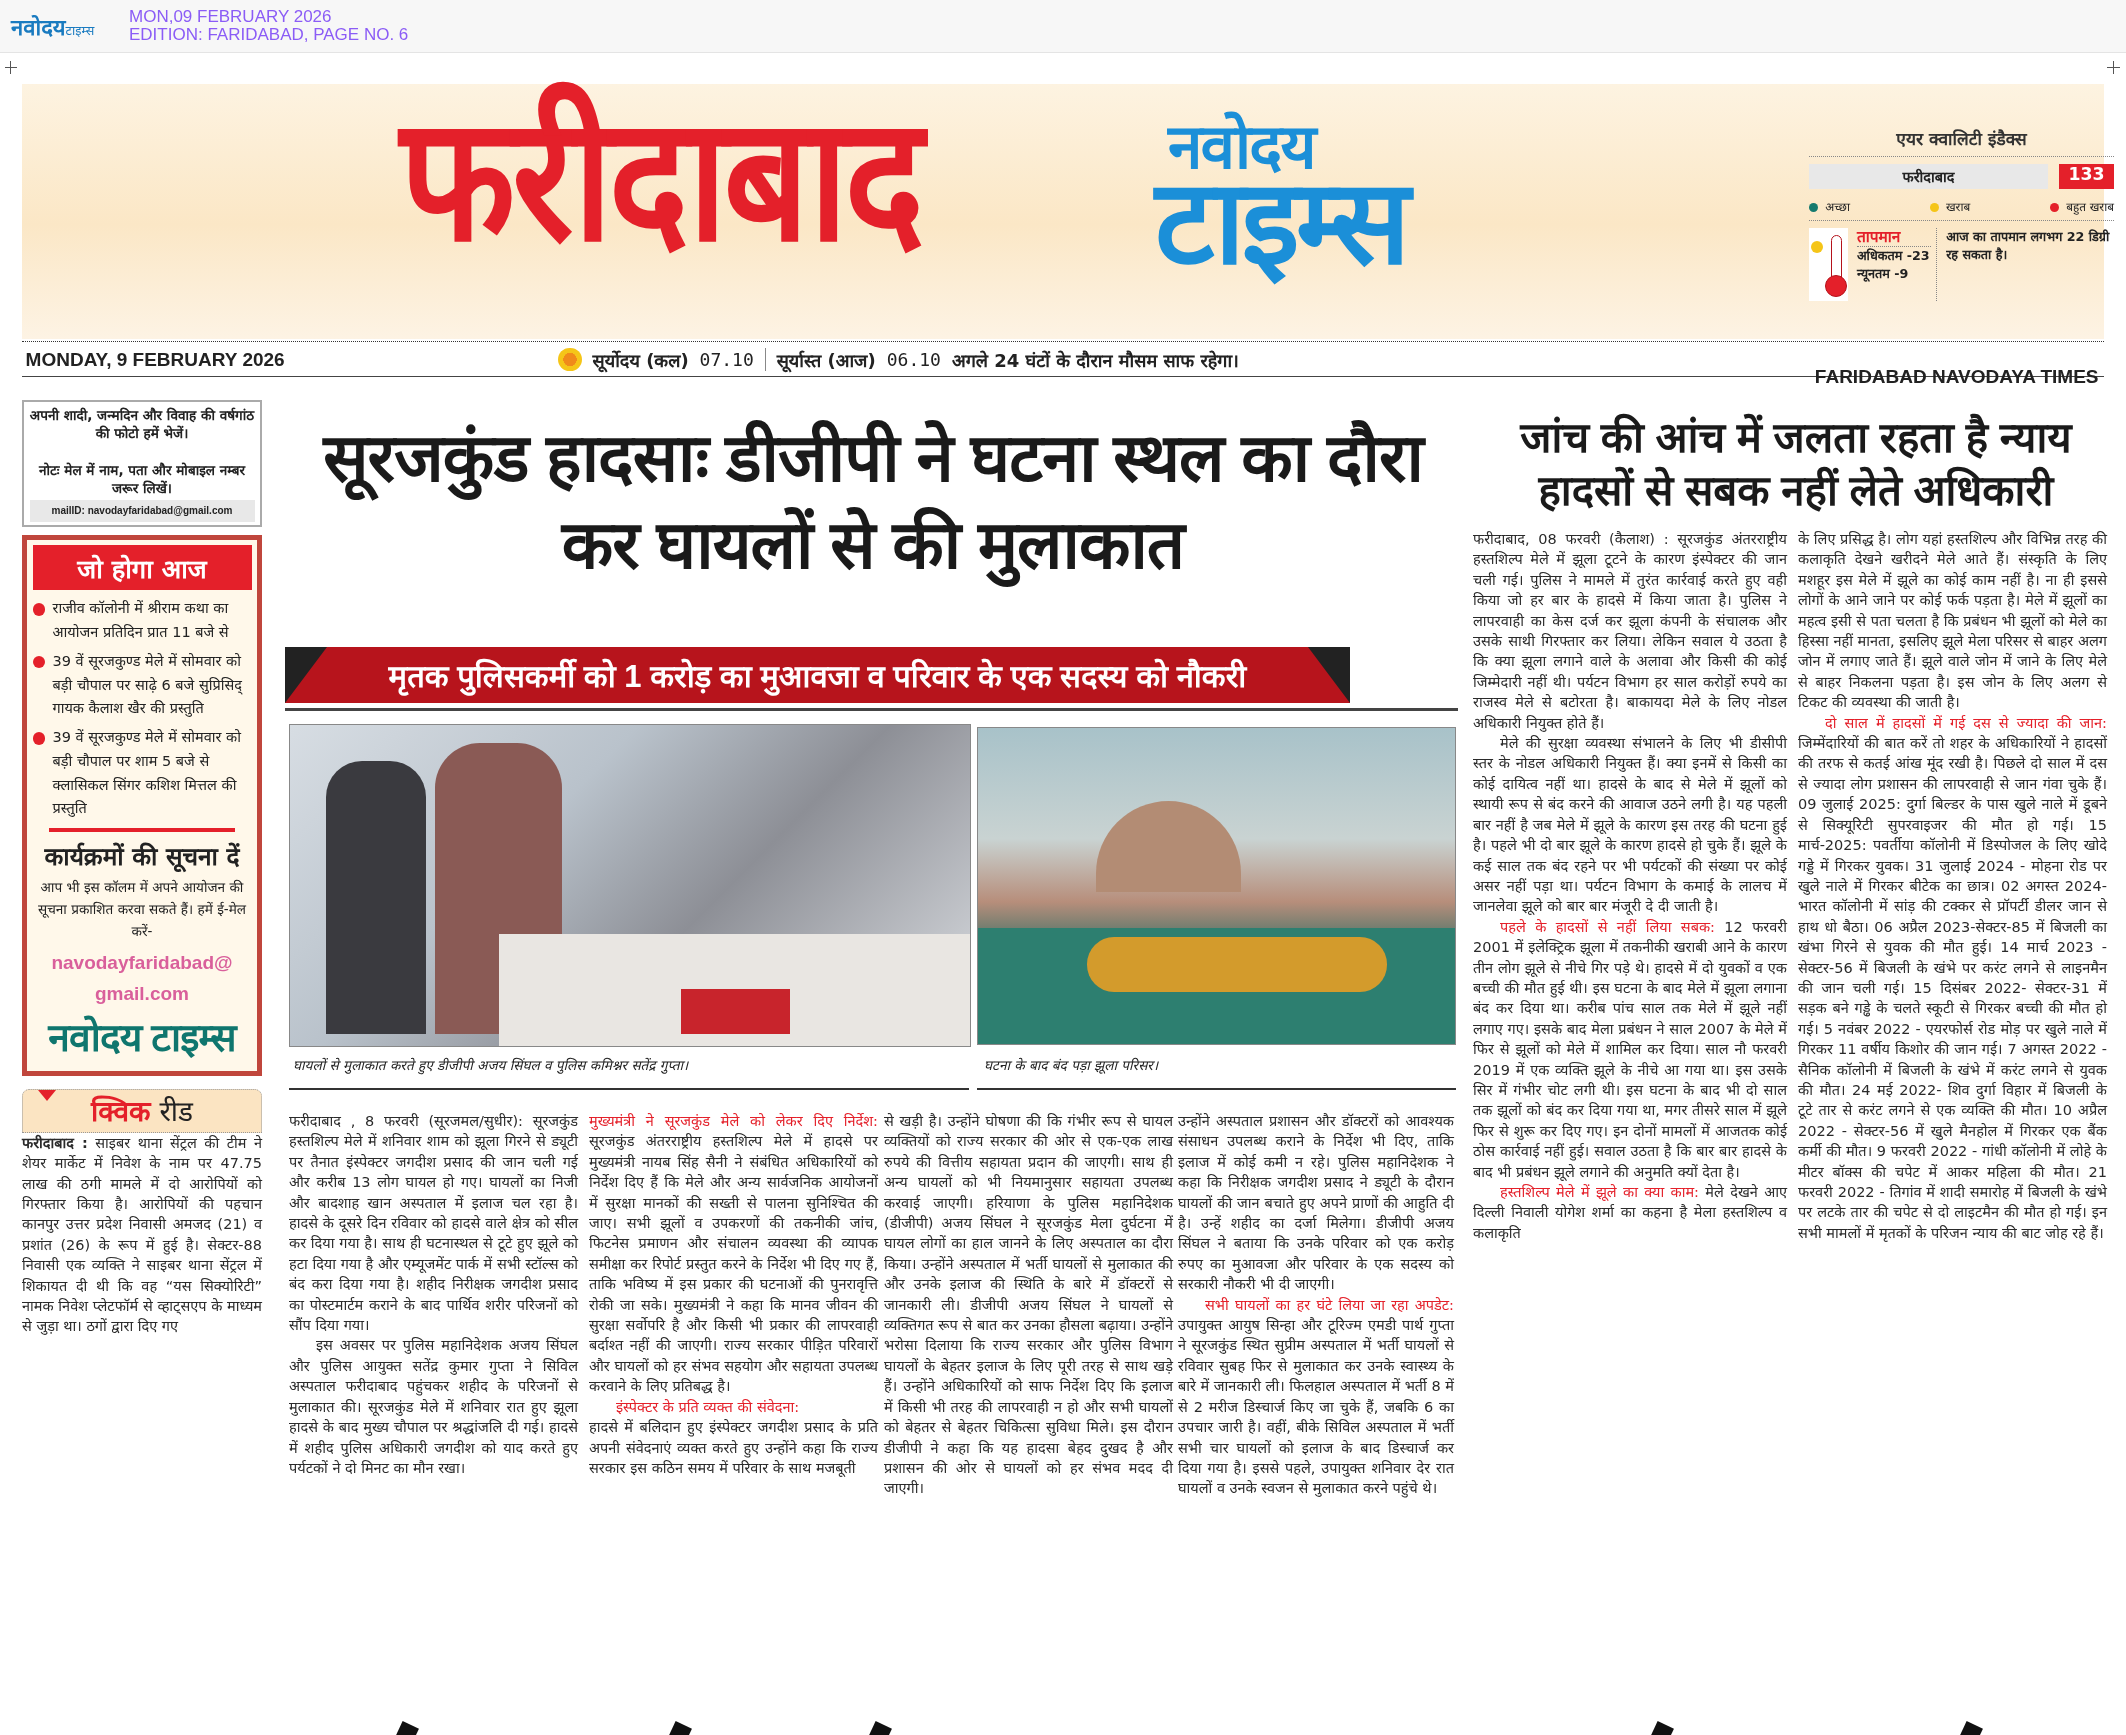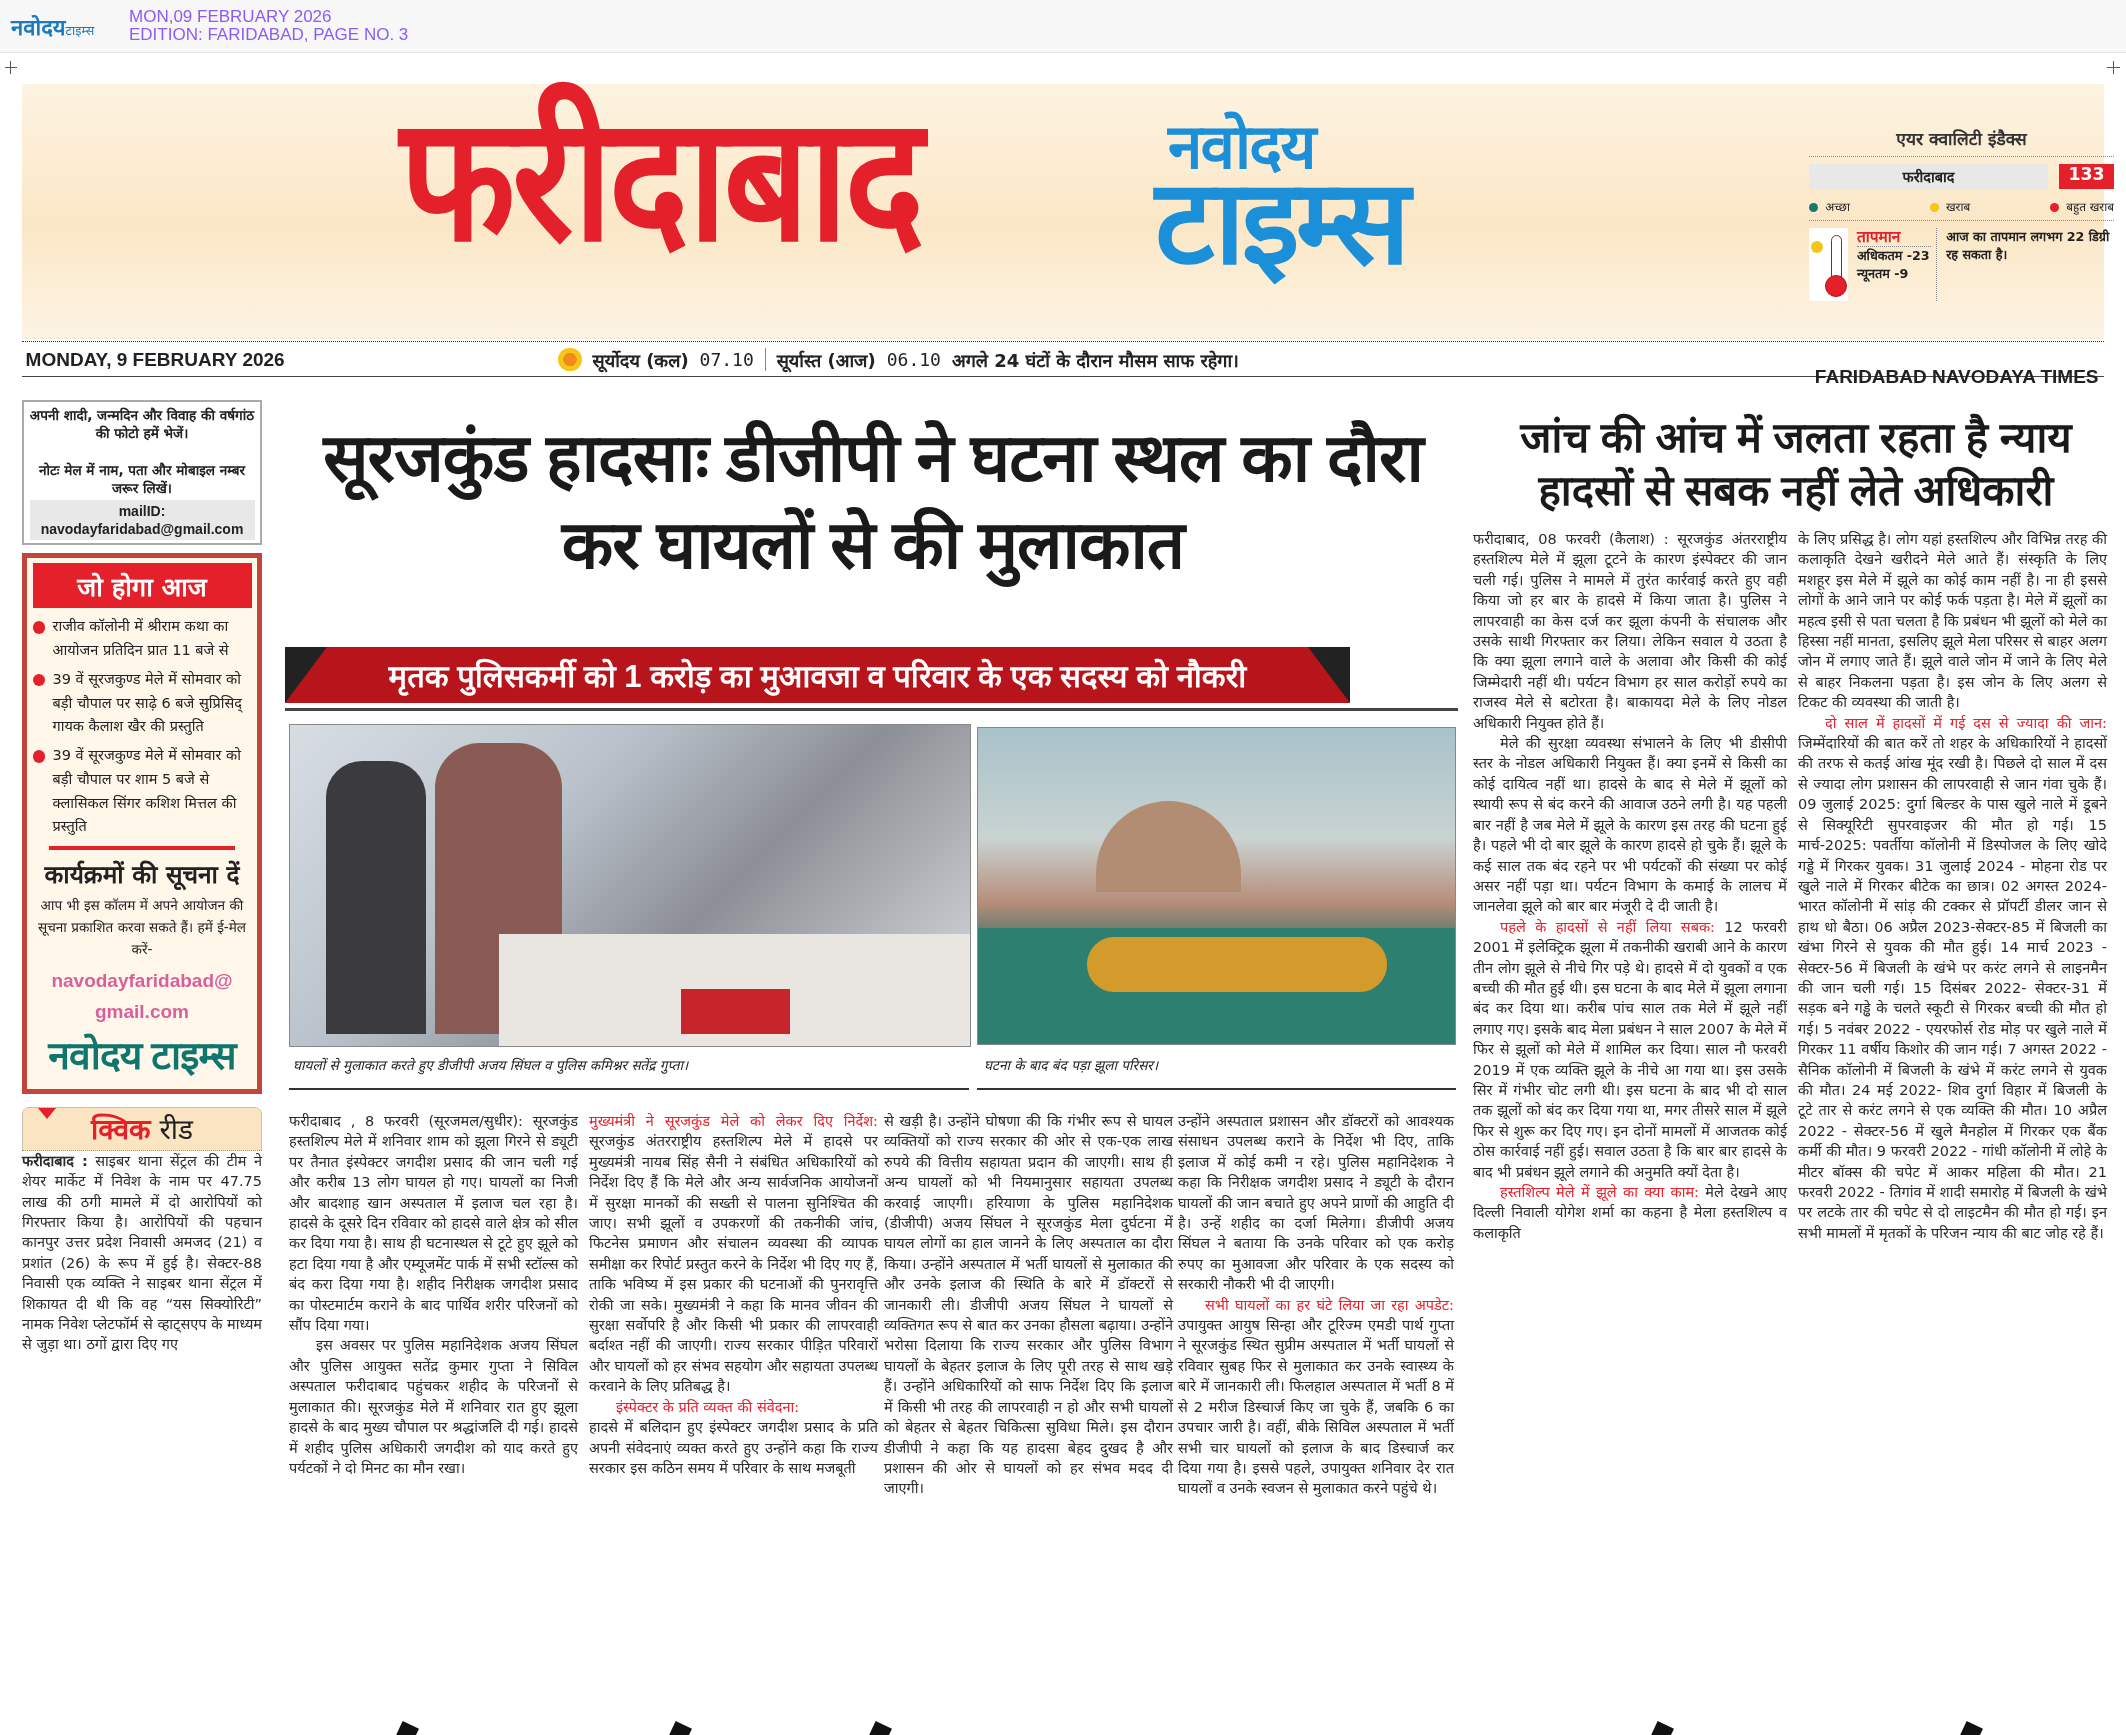--- a/index.html
+++ b/index.html
@@ -34,21 +34,21 @@
   .temp-right{padding-left:9px;font-size:12.7px;line-height:18px;font-weight:bold;}
   .dateline{position:absolute;left:22px;top:341px;width:2082px;height:36px;border-top:0.9px dotted #333;border-bottom:1.8px solid #444;}
   .dateline .d-left{position:absolute;left:3.6px;top:7.3px;font-family:"Liberation Sans",sans-serif;font-weight:bold;font-size:19px;}
   .dateline .d-mid{position:absolute;left:536px;top:5.5px;font-size:18px;font-weight:bold;display:flex;align-items:center;gap:11px;}
   .sun-icon{width:23.6px;height:23.6px;border-radius:50%;background:radial-gradient(circle,#f08a1a 40%,#f5c518 41%);display:inline-block;}
   .time{font-family:"DejaVu Sans Mono",monospace;font-weight:normal;font-size:18px;}
   .dateline .d-right{position:absolute;right:5.5px;top:24px;font-family:"Liberation Sans",sans-serif;font-weight:bold;font-size:19px;}
   .sep{display:inline-block;width:0.9px;height:23.6px;background:#888;}
   .leftcol{position:absolute;left:22px;top:400px;width:240px;}
   .notice{border:2.7px solid #aaa;padding:3.6px 5.5px;text-align:center;font-weight:bold;font-size:13.6px;line-height:18px;}
-  .notice .mail{background:#e8e8e8;font-family:"Liberation Sans",sans-serif;font-size:14px;margin-top:3.6px;padding:1.8px;}
+  .notice .mail{background:#e8e8e8;font-family:"Liberation Sans",sans-serif;font-size:10px;margin-top:3.6px;padding:1.8px;}
   .events{margin-top:7.3px;border:5.5px solid #c0463c;background:#fff8ea;padding:5.5px 5.5px 9px;}
   .events .ev-title{background:#e4202a;color:#fff;font-size:25.5px;font-weight:bold;text-align:center;padding:5.5px 0;}
   .events ul{list-style:none;margin-top:7.3px;}
   .events li{font-size:14.5px;line-height:23.6px;margin-bottom:5.5px;position:relative;padding-left:20px;}
   .events li:before{content:"";position:absolute;left:0;top:5.5px;width:12.7px;height:12.7px;border-radius:50%;background:#e4202a;}
   .events .red-rule{height:3.6px;background:#e4202a;margin:7.3px 16.4px;}
   .events .ev-info-title{font-size:24.5px;font-weight:bold;text-align:center;}
   .events .ev-info{font-size:13.6px;line-height:22px;text-align:center;margin-top:3.6px;}
   .events .ev-email{font-family:"Liberation Sans",sans-serif;color:#d95f9b;font-size:19px;text-align:center;line-height:31px;margin-top:5.5px;font-weight:bold;}
   .events .ev-logo{font-family:"Liberation Sans",sans-serif;font-weight:bold;color:#0f766e;font-size:39px;text-align:center;letter-spacing:-0.9px;}
@@ -77,21 +77,21 @@
   .bottom-strip{position:absolute;left:289px;top:1718px;width:1818px;height:17.3px;overflow:hidden;}
   .bottom-strip div{position:absolute;top:5.5px;width:18px;height:18px;background:#111;transform:rotate(25deg);}
 </style>
 </head>
 <body>
 
 <div class="topbar">
   <div class="logo-small"><span style="font-size:22px;font-weight:bold;">नवोदय</span><span>टाइम्स</span></div>
   <div class="meta">
     <div>MON,09 FEBRUARY 2026</div>
-    <div>EDITION: FARIDABAD, PAGE NO. 3</div>
+    <div>EDITION: FARIDABAD, PAGE NO. 6</div>
   </div>
 </div>
 
 <div class="reg" style="left:4.5px;top:61px"></div>
 <div class="reg" style="left:2107px;top:61px"></div>
 
 <div class="masthead"></div>
 <div class="mh-main">फरीदाबाद</div>
 <div class="mh-navodaya">नवोदय</div>
 <div class="mh-times">टाइम्स</div>

